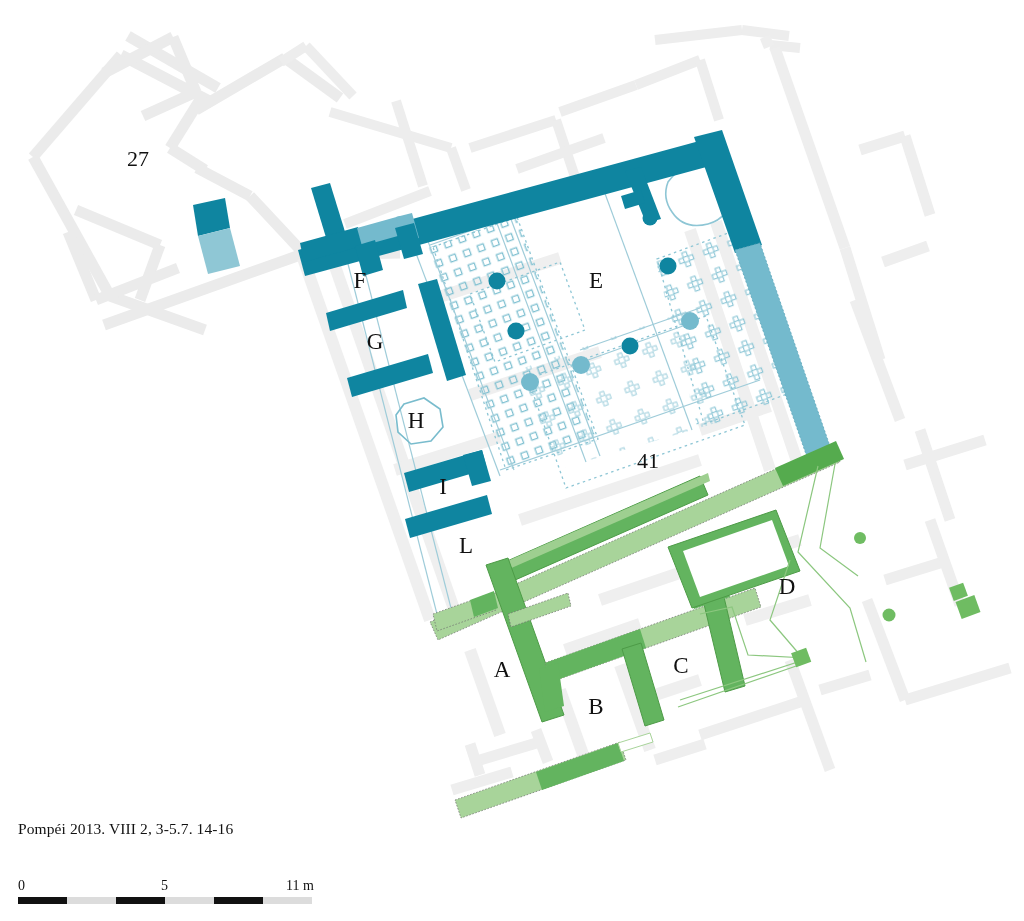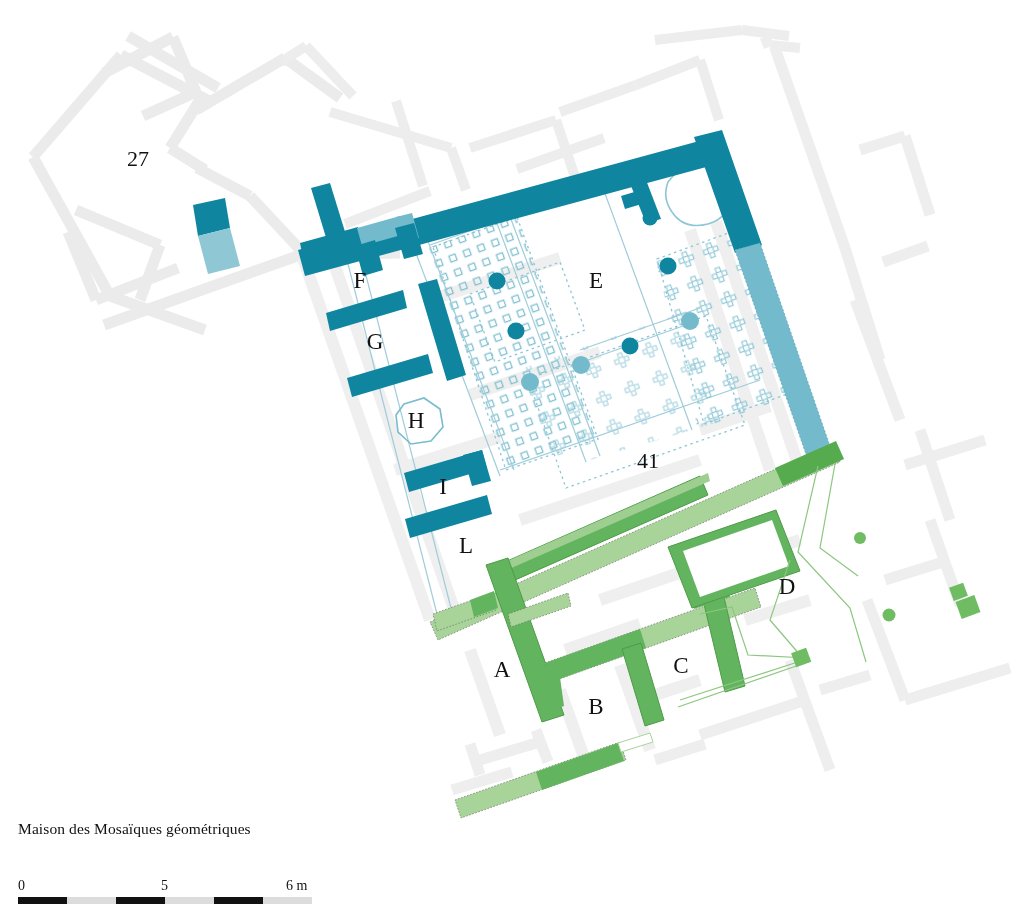--- a/index.html
+++ b/index.html
@@ -316,28 +316,28 @@
       <text class="map-label" x="596" y="283">E</text>
       <text class="map-label num" x="648" y="463">41</text>
       <text class="map-label" x="502" y="672">A</text>
       <text class="map-label" x="596" y="709">B</text>
       <text class="map-label" x="681" y="668">C</text>
       <text class="map-label" x="787" y="589">D</text>
     </g>
   </svg>
 
   <div class="caption-block">
-    <div class="caption-line">Maison des Mosaïques géométriques</div>
+    <div class="caption-line">Pompéi 2013. VIII 2, 3-5.7. 14-16</div>
   </div>
 
   <div class="scalebar-wrap">
     <div class="scale-labels">
       <span class="sl-0">0</span>
       <span class="sl-5">5</span>
-      <span class="sl-10">6 m</span>
+      <span class="sl-10">11 m</span>
     </div>
     <div class="scale-track">
       <div class="seg dark" style="width:49px"></div>
       <div class="seg light" style="width:49px"></div>
       <div class="seg dark" style="width:49px"></div>
       <div class="seg light" style="width:49px"></div>
       <div class="seg dark" style="width:49px"></div>
       <div class="seg light" style="width:49px"></div>
     </div>
   </div>

